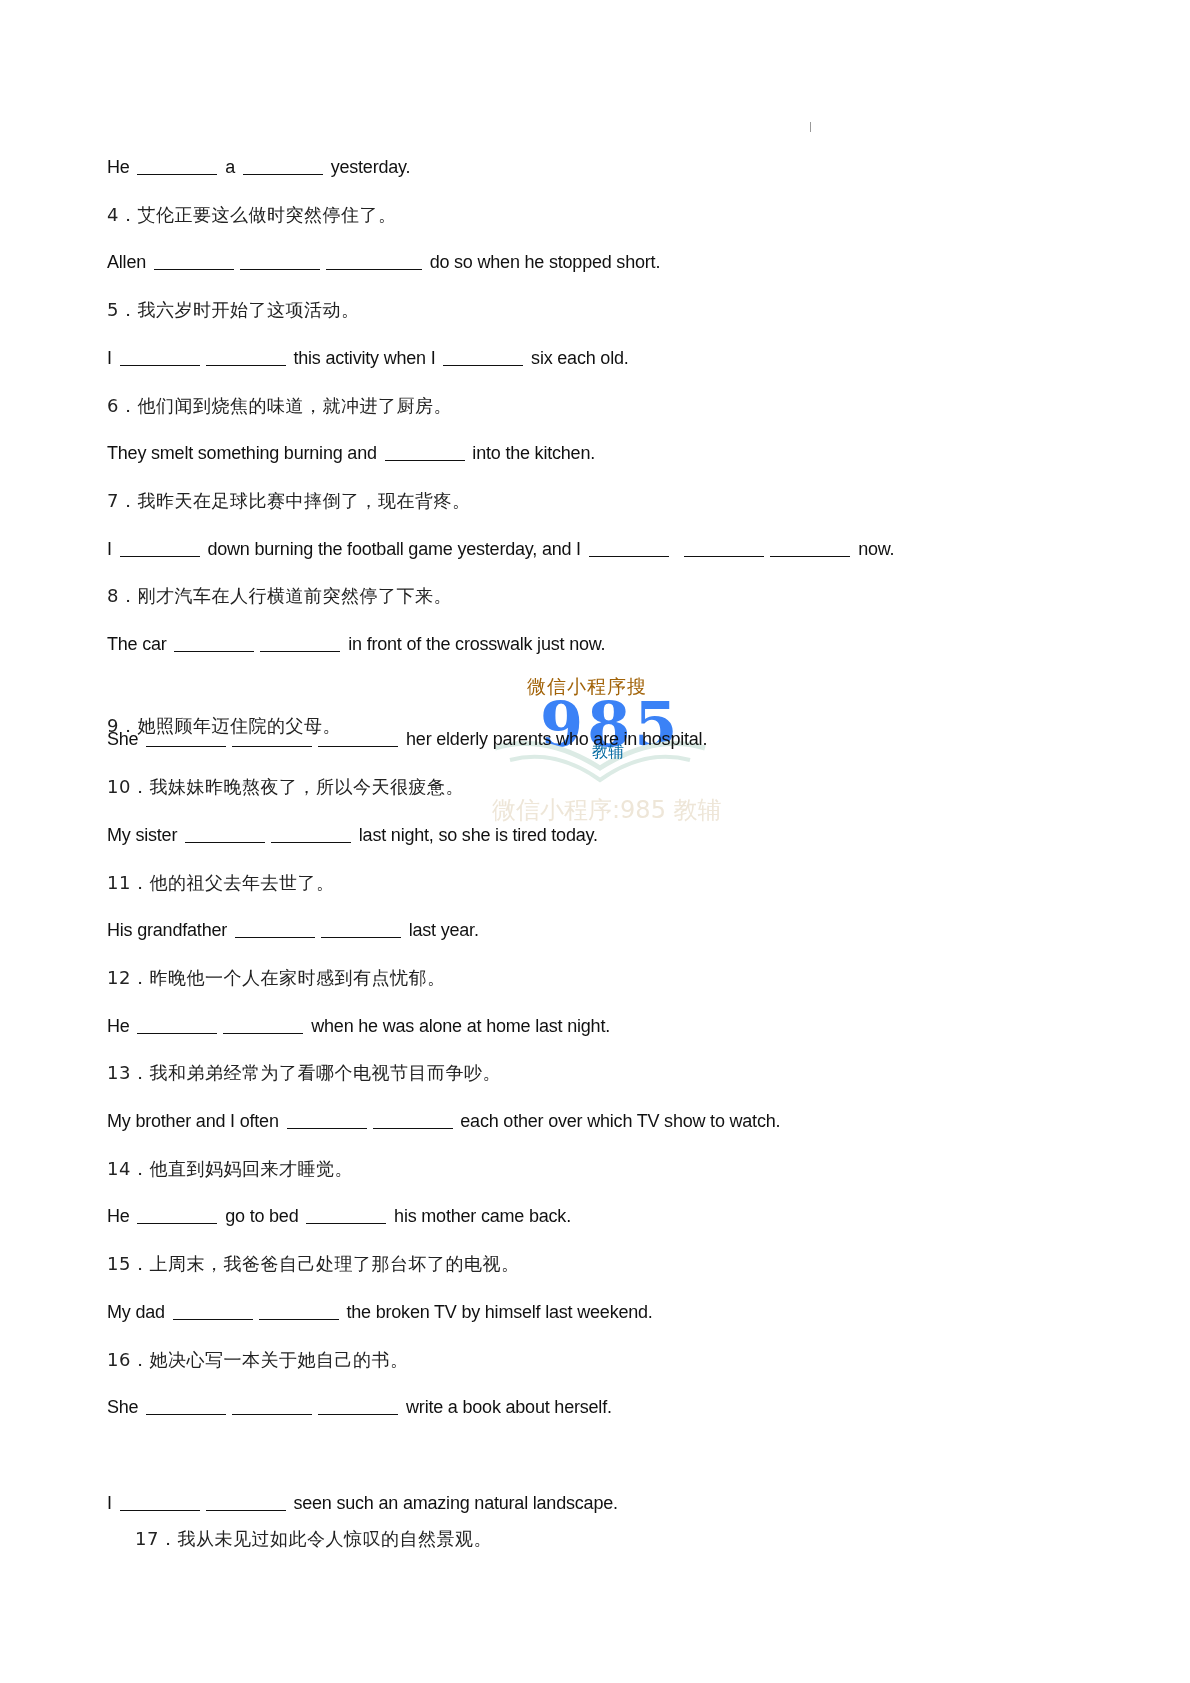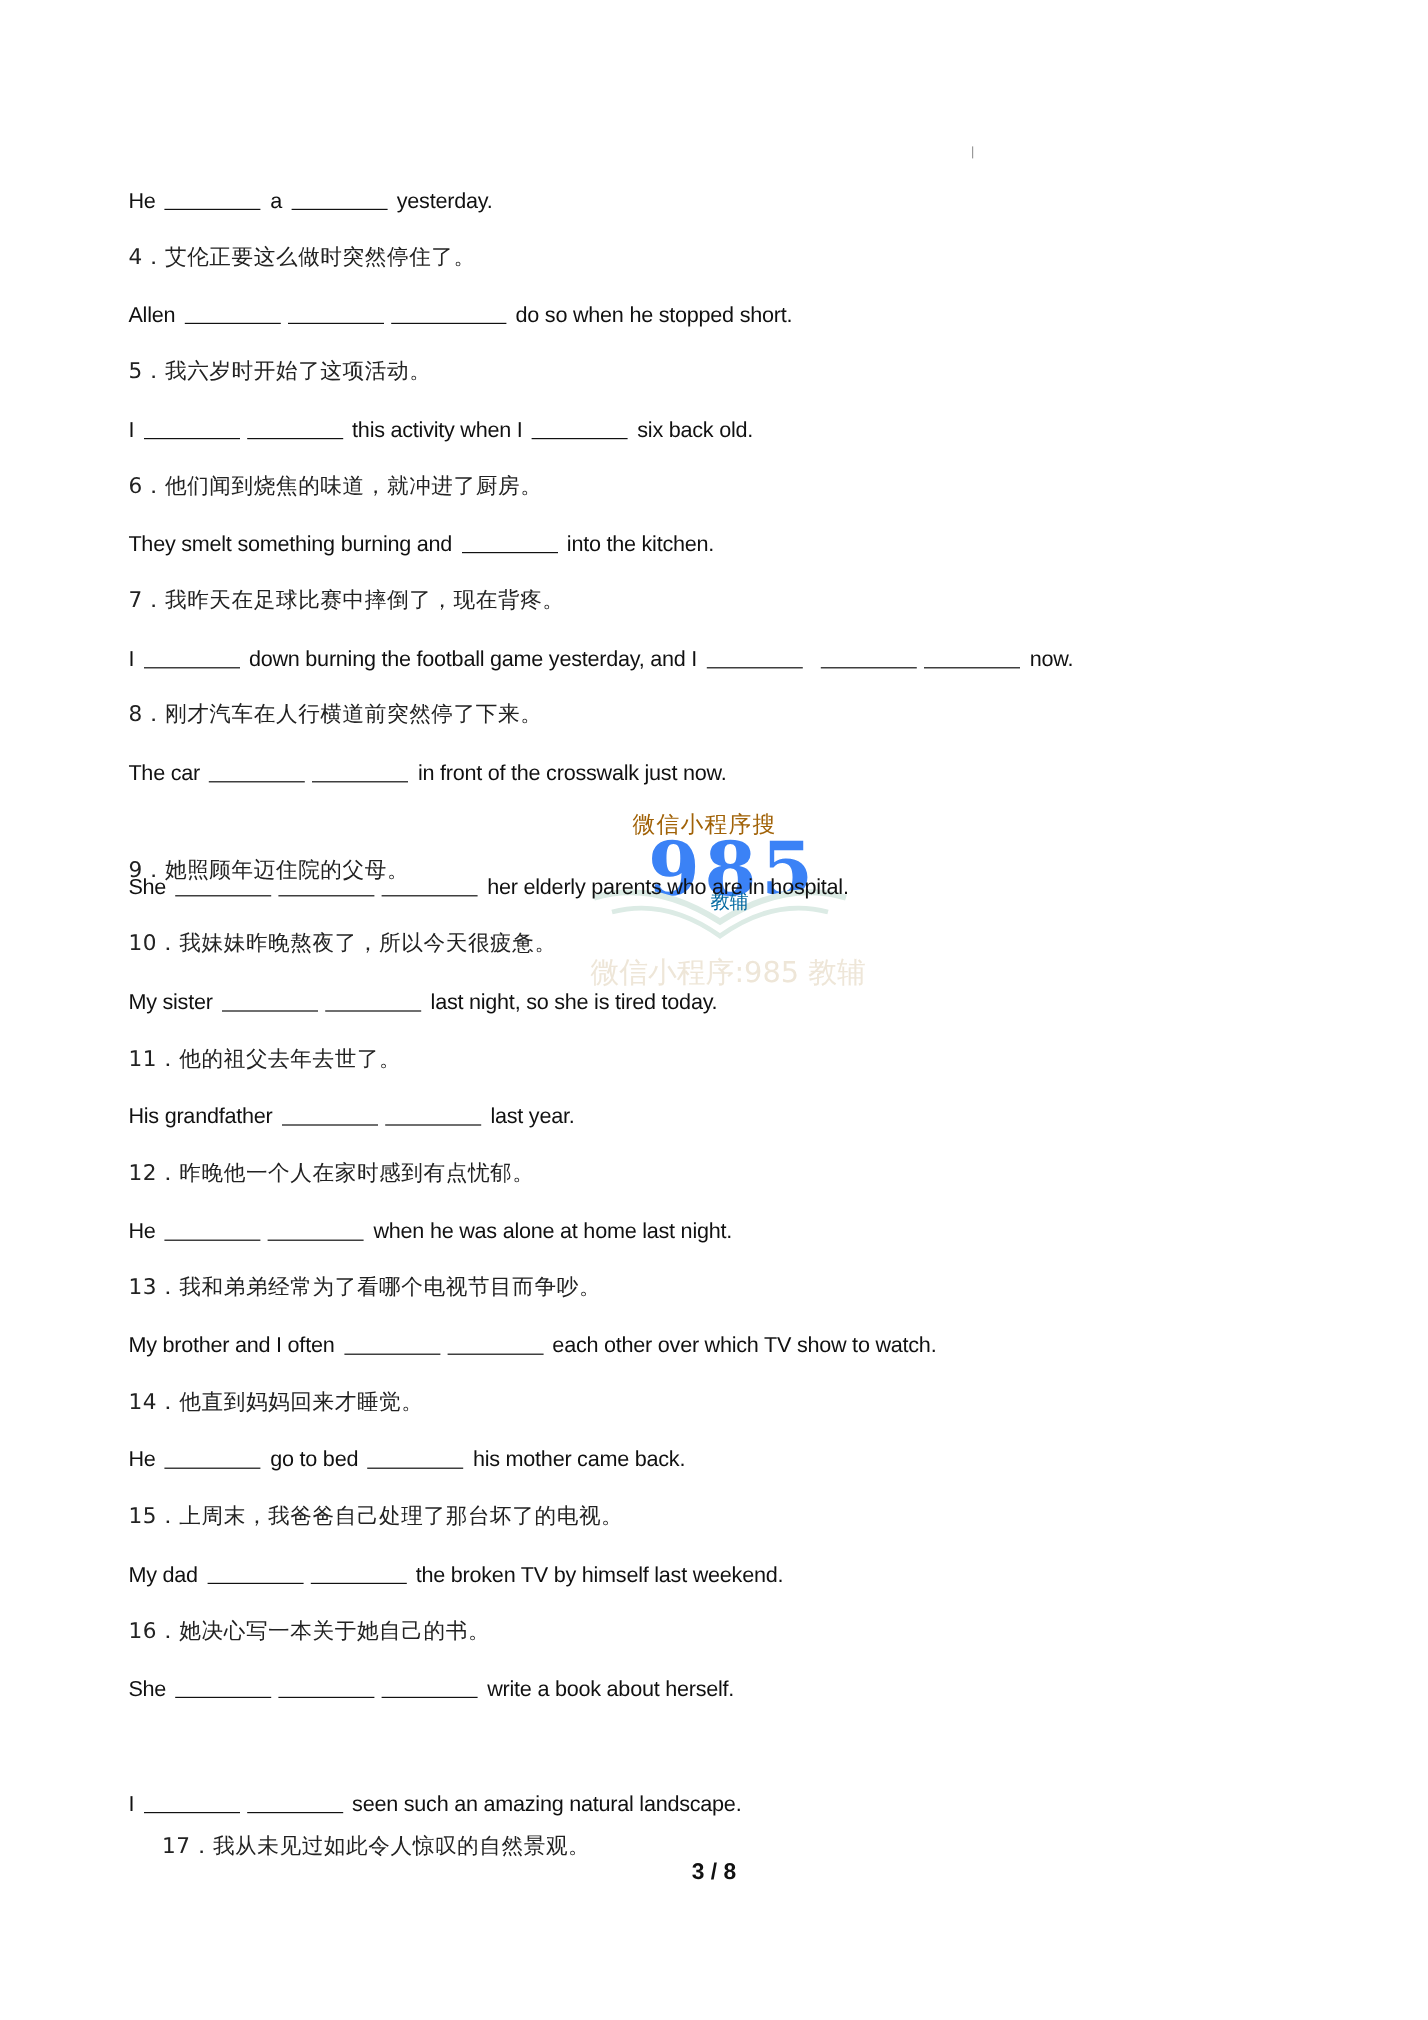--- a/index.html
+++ b/index.html
@@ -31,21 +31,21 @@
     <path d="M25 32 Q70 20 115 52 Q160 20 205 32" fill="none" stroke="#dcebe5" stroke-width="4"></path>
   </svg>
   <div class="wm wm-small">教辅</div>
   <div class="wm wm-bottom">微信小程序:985 教辅</div>
 
   <div id="lines">
       <div class="line" style="top: 155px;"><span>He </span><span class="blank" style="width: 80px;"></span><span> a </span><span class="blank" style="width: 80px;"></span><span> yesterday.</span></div>
       <div class="line cn" style="top: 202.7px;">4．艾伦正要这么做时突然停住了。</div>
       <div class="line" style="top: 250.4px;"><span>Allen </span><span class="blank" style="width: 80px;"></span><span class="blank" style="width: 80px;"></span><span class="blank" style="width: 96px;"></span><span> do so when he stopped short.</span></div>
       <div class="line cn" style="top: 298.1px;">5．我六岁时开始了这项活动。</div>
-      <div class="line" style="top: 345.8px;"><span>I </span><span class="blank" style="width: 80px;"></span><span class="blank" style="width: 80px;"></span><span> this activity when I </span><span class="blank" style="width: 80px;"></span><span> six back old.</span></div>
+      <div class="line" style="top: 345.8px;"><span>I </span><span class="blank" style="width: 80px;"></span><span class="blank" style="width: 80px;"></span><span> this activity when I </span><span class="blank" style="width: 80px;"></span><span> six each old.</span></div>
       <div class="line cn" style="top: 393.5px;">6．他们闻到烧焦的味道，就冲进了厨房。</div>
       <div class="line" style="top: 441.2px; text-align: right;"><span>They smelt something burning and </span><span class="blank" style="width: 80px;"></span><span> into the kitchen.</span></div>
       <div class="line cn" style="top: 488.9px;">7．我昨天在足球比赛中摔倒了，现在背疼。</div>
       <div class="line" style="top: 536.6px;"><span>I </span><span class="blank" style="width: 80px;"></span><span> down burning the football game yesterday, and I </span><span class="blank" style="width: 80px;"></span><span>  </span><span class="blank" style="width: 80px;"></span><span class="blank" style="width: 80px;"></span><span> now.</span></div>
       <div class="line cn" style="top: 584.3px;">8．刚才汽车在人行横道前突然停了下来。</div>
       <div class="line" style="top: 632px;"><span>The car </span><span class="blank" style="width: 80px;"></span><span class="blank" style="width: 80px;"></span><span> in front of the crosswalk just now.</span></div>
       <div class="line cn" style="top: 714px;">9．她照顾年迈住院的父母。</div>
       <div class="line" style="top: 727.4px;"><span>She </span><span class="blank" style="width: 80px;"></span><span class="blank" style="width: 80px;"></span><span class="blank" style="width: 80px;"></span><span> her elderly parents who are in hospital.</span></div>
       <div class="line cn" style="top: 775.1px;">10．我妹妹昨晚熬夜了，所以今天很疲惫。</div>
       <div class="line" style="top: 822.8px;"><span>My sister </span><span class="blank" style="width: 80px;"></span><span class="blank" style="width: 80px;"></span><span> last night, so she is tired today.</span></div>
@@ -58,14 +58,13 @@
       <div class="line cn" style="top: 1156.7px;">14．他直到妈妈回来才睡觉。</div>
       <div class="line" style="top: 1204.4px;"><span>He </span><span class="blank" style="width: 80px;"></span><span> go to bed </span><span class="blank" style="width: 80px;"></span><span> his mother came back.</span></div>
       <div class="line cn" style="top: 1252.1px;">15．上周末，我爸爸自己处理了那台坏了的电视。</div>
       <div class="line" style="top: 1299.8px;"><span>My dad </span><span class="blank" style="width: 80px;"></span><span class="blank" style="width: 80px;"></span><span> the broken TV by himself last weekend.</span></div>
       <div class="line cn" style="top: 1347.5px;">16．她决心写一本关于她自己的书。</div>
       <div class="line" style="top: 1395.2px;"><span>She </span><span class="blank" style="width: 80px;"></span><span class="blank" style="width: 80px;"></span><span class="blank" style="width: 80px;"></span><span> write a book about herself.</span></div>
       <div class="line cn" style="top: 1527px; margin-left: 28px;">17．我从未见过如此令人惊叹的自然景观。</div>
       <div class="line" style="top: 1490.6px;"><span>I </span><span class="blank" style="width: 80px;"></span><span class="blank" style="width: 80px;"></span><span> seen such an amazing natural landscape.</span></div>
     </div>
 
-  <div class="pagenum">3 / 8</div>
 </div>
 
 </body></html>

